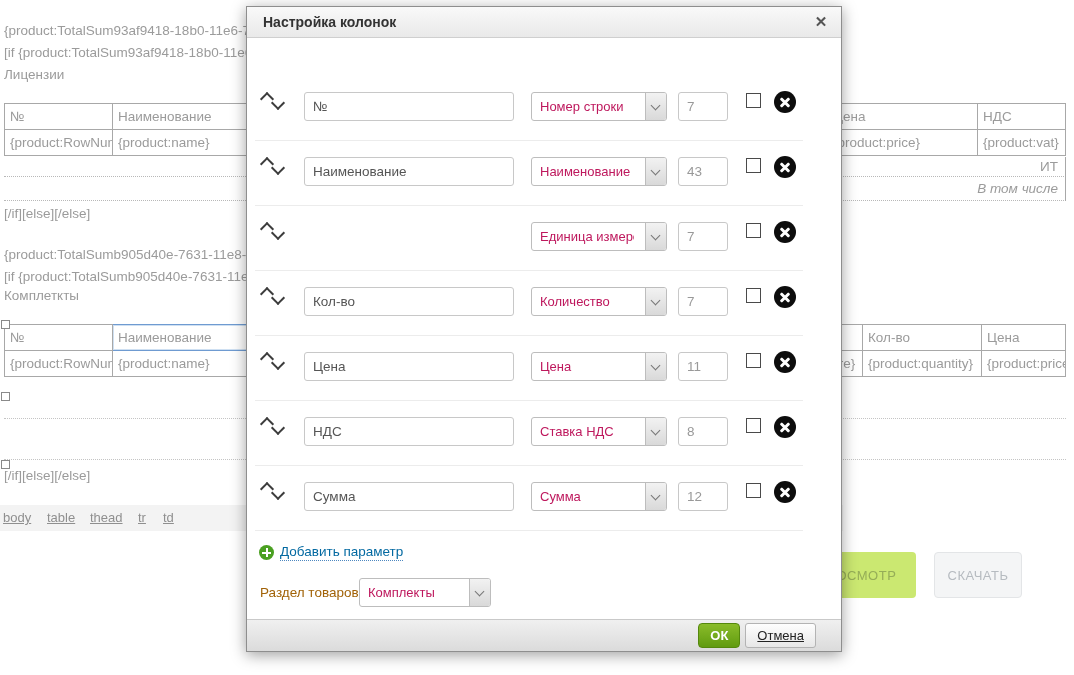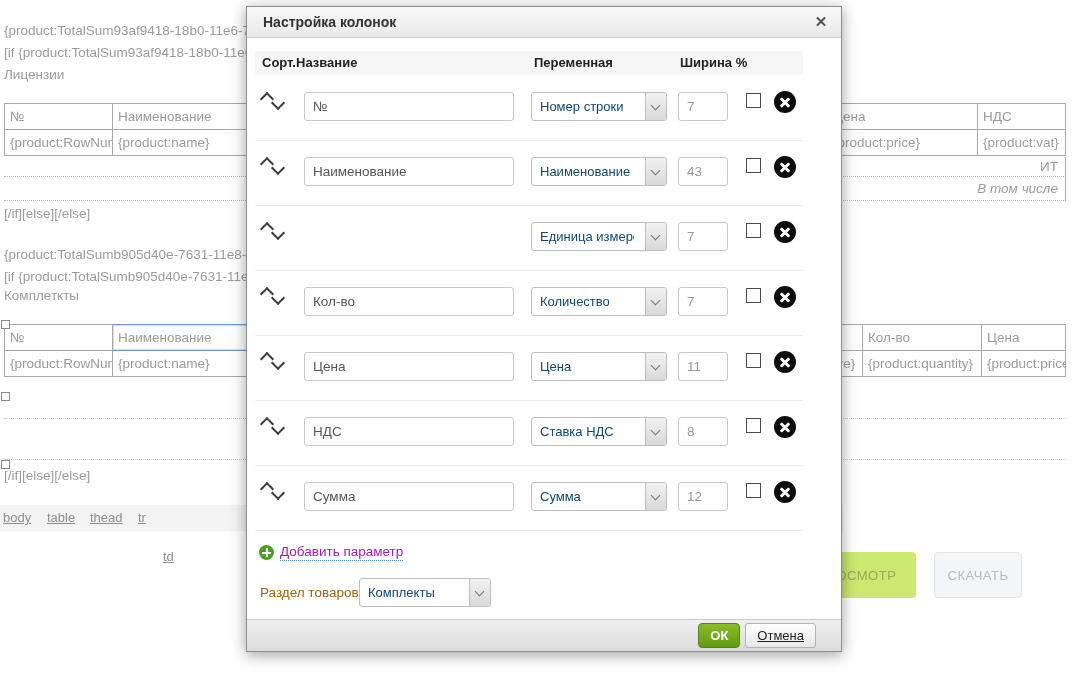--- a/index.html
+++ b/index.html
@@ -52,35 +52,35 @@
   .chev.up{left:1px;top:5px;transform:rotate(-45deg);}
   .chev.down{left:12px;top:9px;transform:rotate(135deg);}
   .m-input,.m-width{
     position:absolute;top:16px;height:29px;box-sizing:border-box;border:1px solid #c8c8c8;border-radius:3px;
     padding:0 8px;font-size:13.5px;font-family:inherit;background:#fff;
   }
   .m-input{left:49px;width:210px;color:#555;}
   .m-width{left:423px;width:50px;color:#999;}
   .m-select{position:absolute;height:29px;box-sizing:border-box;border:1px solid #bdbdbd;border-radius:3px;background:#fff;cursor:pointer;}
   .mrow .m-select{left:276px;top:16px;width:136px;}
-  .m-select .txt{position:absolute;left:8px;right:32px;top:0;line-height:27px;font-size:13px;color:#0c4a6e;overflow:hidden;white-space:nowrap;}
+  .m-select .txt{position:absolute;left:8px;right:32px;top:0;line-height:27px;font-size:13px;color:#be185d;overflow:hidden;white-space:nowrap;}
   .m-select .arr{position:absolute;right:0;top:0;bottom:0;width:20px;background:linear-gradient(#f2f2f2,#d9d9d9);
     border-left:1px solid #bdbdbd;border-radius:0 2px 2px 0;}
   .m-select .arr::after{content:"";position:absolute;left:6px;top:9px;width:6px;height:6px;
     border:solid #777;border-width:0 1.5px 1.5px 0;transform:rotate(45deg);}
   .m-check{position:absolute;left:491px;top:17px;width:13px;height:13px;border:1px solid #4a4a4a;background:#fff;cursor:pointer;}
   .m-del{position:absolute;left:519px;top:15px;width:22px;height:22px;background:#0d0d0d;border-radius:50%;cursor:pointer;}
   .m-del::before,.m-del::after{content:"";position:absolute;left:5px;top:9.5px;width:12px;height:3px;background:#fff;border-radius:1px;}
   .m-del::before{transform:rotate(45deg);}
   .m-del::after{transform:rotate(-45deg);}
   .m-add{position:absolute;left:12px;top:537px;height:18px;cursor:pointer;}
   .add-ico{position:absolute;left:0;top:1px;width:15px;height:15px;background:#4aa021;border-radius:50%;}
   .add-ico::before{content:"";position:absolute;left:3px;top:6.5px;width:9px;height:2px;background:#fff;}
   .add-ico::after{content:"";position:absolute;left:6.5px;top:3px;width:2px;height:9px;background:#fff;}
-  .add-txt{position:absolute;left:21px;top:0;line-height:16px;font-size:13.5px;color:#a21caf;
+  .add-txt{position:absolute;left:21px;top:0;line-height:16px;font-size:13.5px;color:#0369a1;
     border-bottom:1px dotted #4d87c0;white-space:nowrap;}
   .m-section{position:absolute;left:13px;top:571px;height:30px;width:300px;}
   .sec-label{position:absolute;left:0;top:0;line-height:29px;font-size:13.5px;color:#a16207;white-space:nowrap;}
   .sec-select{left:99px;top:0;width:132px;}
   .m-footer{position:absolute;left:0;right:0;bottom:0;height:32px;box-sizing:border-box;
     background:linear-gradient(#f0f0f0,#dbdbdb);border-top:1px solid #c9c9c9;
     display:flex;align-items:center;justify-content:flex-end;gap:5px;padding-right:25px;}
   .btn-ok{height:25px;padding:0 11px;background:linear-gradient(#8abc2a,#619b10);border:1px solid #55880d;
     border-radius:4px;color:#fff;font-weight:bold;font-size:13px;font-family:inherit;cursor:pointer;}
   .btn-cancel{height:25px;padding:0 11px;background:linear-gradient(#fefefe,#e7e7e7);border:1px solid #b3b3b3;
@@ -158,38 +158,32 @@
 <div class="dotline" style="top:418px;"></div>
 <div class="dotline" style="top:459px;"></div>
 
 <div class="bg-text" style="left:4px;top:467px;">[/if][else][/else]</div>
 
 <div class="crumbs">
   <span class="crumb" style="left:3px;">body</span>
   <span class="crumb" style="left:47px;">table</span>
   <span class="crumb" style="left:90px;">thead</span>
   <span class="crumb" style="left:138px;">tr</span>
-  <span class="crumb" style="left:163px;margin-top:39px;">td</span>
+  <span class="crumb" style="left:163px;">td</span>
 </div>
 
 <button class="btn-preview">ПРОСМОТР</button>
 <button class="btn-download">СКАЧАТЬ</button>
 
 <div class="modal">
   <div class="m-header">
     <div class="m-title">Настройка колонок</div>
     <div class="m-close">✕</div>
   </div>
 
-  <div class="m-strip">
-    <span class="lbl-sort">Сорт.</span>
-    <span class="lbl-name">Название</span>
-    <span class="lbl-var">Переменная</span>
-    <span class="lbl-width">Ширина %</span>
-  </div>
 
   <div class="m-rows">
 
     <div class="mrow">
       <div class="arrows">
         <span class="chev up"></span>
         <span class="chev down"></span>
       </div>
       <input class="m-input" value="№" style="">
       <div class="m-select">

